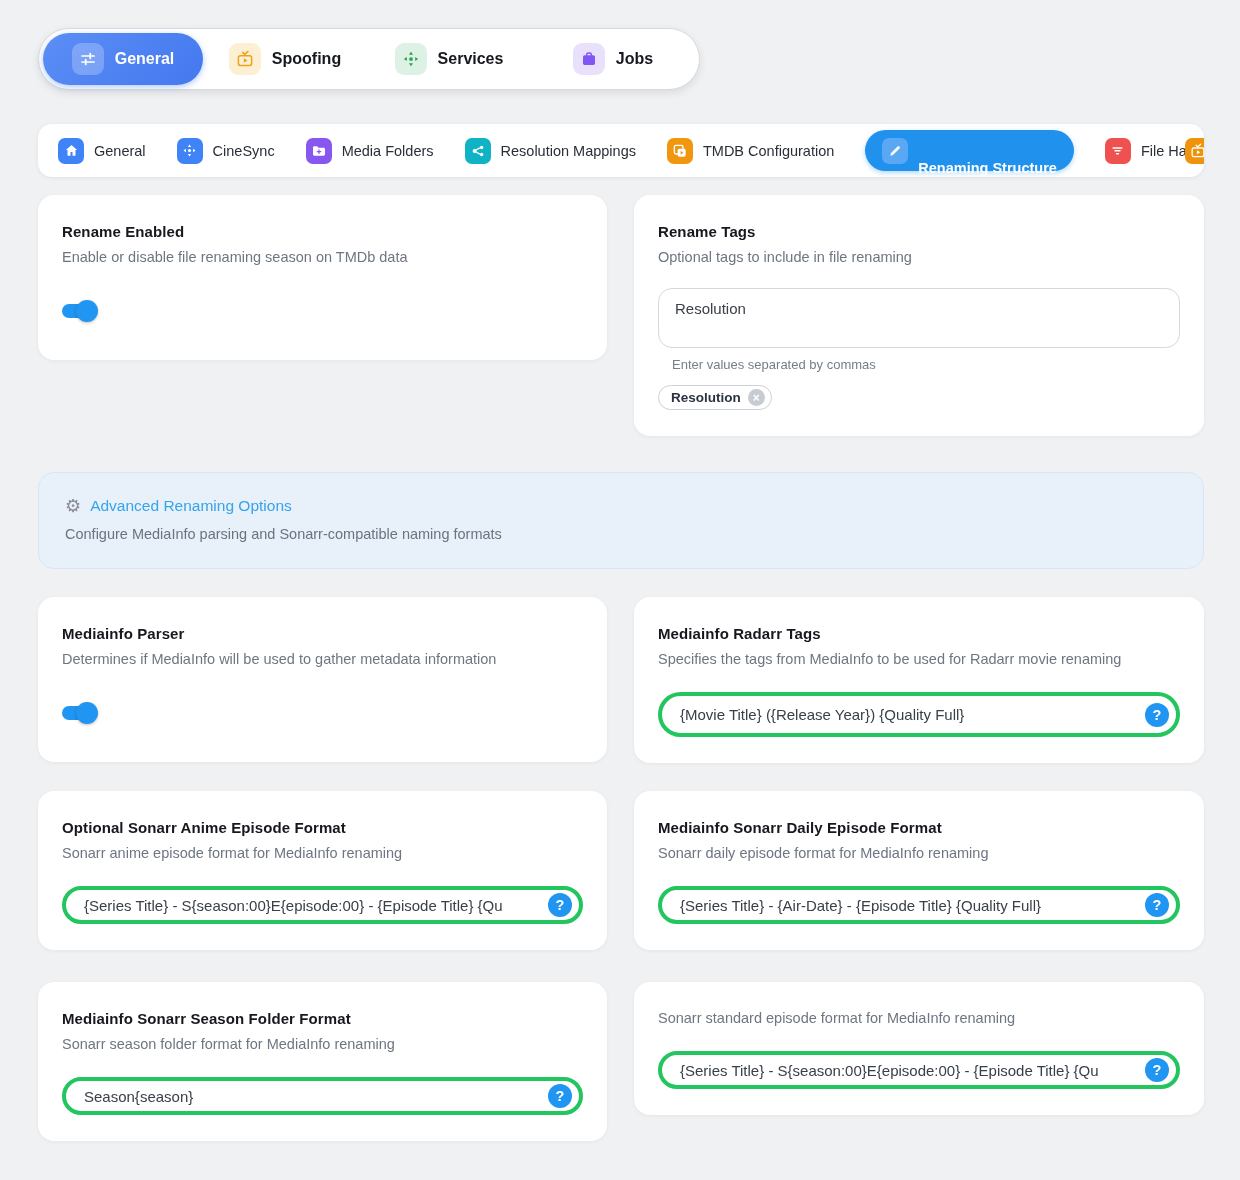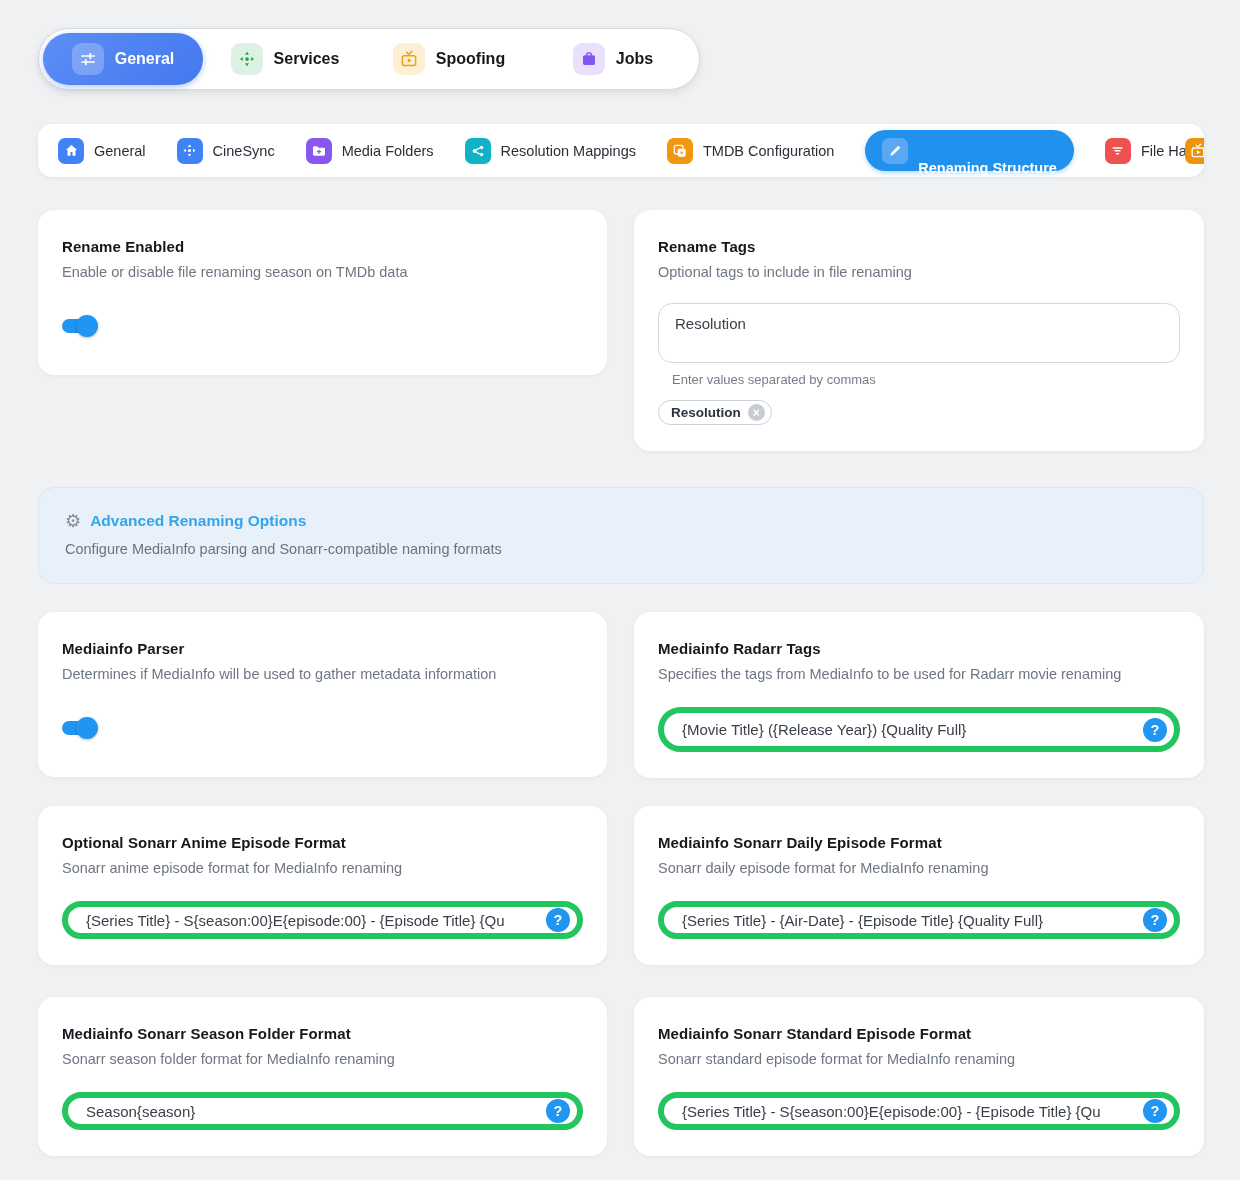--- a/index.html
+++ b/index.html
@@ -39,21 +39,21 @@
   .nb-cinesync { background:#3f83f6; }
   .nb-folder { background:#8757f0; }
   .nb-nodes { background:#10b2c5; }
   .nb-tmdb { background:#f0960f; }
   .nb-pencil { background:#5aa7f4; }
   .nb-file { background:#ef5050; }
   .nb-tv { background:#ef930c; }
   .partial-tab { position:absolute; right:-7px; top:50%; transform:translateY(-50%); }
 
   
-  .grid { margin-top:33px; display:grid; grid-template-columns:569px 570px;
+  .grid { margin-top:18px; display:grid; grid-template-columns:569px 570px;
     column-gap:27px; row-gap:28px; align-items:start; }
   .card { background:#fff; border-radius:16px; box-shadow:0 1px 4px rgba(0,0,0,.05);
     padding:28px 24px 26px 24px; }
   .card-title { font-size:15px; font-weight:700; color:#16181d; margin-bottom:9px; letter-spacing:.1px; }
   .card-desc { font-size:14.5px; color:#6e7682; }
   .h-toggle { min-height:165px; }
   .mt4 { margin-top:4px; }
 
   
   .switch { position:relative; width:38px; height:24px; margin-top:34px; cursor:pointer; }
@@ -72,25 +72,25 @@
   .chip-label { font-size:13.5px; font-weight:700; color:#2b3340; }
   .chip-x { width:17px; height:17px; border-radius:50%; background:#c7ccd3; color:#fff;
     font-size:12px; font-weight:700; display:flex; align-items:center; justify-content:center;
     cursor:pointer; line-height:1; }
 
   
   .banner { grid-column:1 / -1; margin-top:8px; width:100%; background:#e8f1fa;
     border:1px solid #d8e7f5; border-radius:16px; padding:24px 26px 26px 26px; }
   .banner-title-row { display:flex; align-items:center; gap:9px; }
   .banner-gear { font-size:18px; color:#8d8a99; line-height:1; }
-  .banner-title { font-size:15.5px; font-weight:700; color:#36a3ea; }
+  .banner-title { font-size:15.5px; font-weight:400; color:#36a3ea; }
   .banner-desc { margin-top:11px; font-size:14.5px; color:#6a7380; }
 
   
-  .pill-input { position:relative; margin-top:25px; height:38px; border:6px solid #22c55e;
+  .pill-input { position:relative; margin-top:25px; height:38px; border:4px solid #22c55e;
     border-radius:20px; display:flex; align-items:center; background:#fff; }
   .pill-input.tall { height:45px; border-radius:23px; }
   .pill-input input { flex:1; border:none; outline:none; background:transparent;
     height:100%; padding:0 44px 0 18px; font-size:15px; color:#3a4049;
     font-family:"Liberation Sans", sans-serif; text-overflow:clip; }
   .help-btn { position:absolute; right:7px; top:50%; transform:translateY(-50%);
     width:24px; height:24px; border-radius:50%; background:#2095f2; border:none;
     color:#fff; font-size:14.5px; font-weight:700; display:flex; align-items:center;
     justify-content:center; cursor:pointer; font-family:"Liberation Sans", sans-serif; }
 </style>
@@ -103,40 +103,40 @@
     <div class="top-tab active">
       <span class="top-badge badge-general">
         <svg width="18" height="18" viewBox="0 0 24 24" fill="none" stroke="#fff" stroke-width="2.3" stroke-linecap="round">
             <path d="M4 8h16M4 16h16"></path>
             <path d="M15 4.8v6.4M9 12.8v6.4"></path>
           </svg>
       </span>
       <span class="top-label">General</span>
     </div>
     <div class="top-tab">
+      <span class="top-badge badge-spoofing">
+        <svg width="18" height="18" viewBox="0 0 24 24" fill="none" stroke="#f0a11c" stroke-width="2" stroke-linecap="round" stroke-linejoin="round">
+            <rect x="3.2" y="7.5" width="17.6" height="13" rx="2.5"></rect>
+            <path d="M9 3.2l2.6 2.6L16 1.9"></path>
+            <path d="M10.4 11v6l5-3z" fill="#f0a11c" stroke="none"></path>
+          </svg>
+      </span>
+      <span class="top-label">Spoofing</span>
+    </div>
+    <div class="top-tab">
       <span class="top-badge badge-services">
         <svg width="18" height="18" viewBox="0 0 24 24" fill="#27a44c">
             <path d="M12 2.4l2.7 4h-5.4z"></path>
             <path d="M12 21.6l-2.7-4h5.4z"></path>
             <path d="M2.4 12l4-2.7v5.4z"></path>
             <path d="M21.6 12l-4 2.7v-5.4z"></path>
             <circle cx="12" cy="12" r="2.5"></circle>
           </svg>
       </span>
       <span class="top-label">Services</span>
-    </div>
-    <div class="top-tab">
-      <span class="top-badge badge-spoofing">
-        <svg width="18" height="18" viewBox="0 0 24 24" fill="none" stroke="#f0a11c" stroke-width="2" stroke-linecap="round" stroke-linejoin="round">
-            <rect x="3.2" y="7.5" width="17.6" height="13" rx="2.5"></rect>
-            <path d="M9 3.2l2.6 2.6L16 1.9"></path>
-            <path d="M10.4 11v6l5-3z" fill="#f0a11c" stroke="none"></path>
-          </svg>
-      </span>
-      <span class="top-label">Spoofing</span>
     </div>
     <div class="top-tab">
       <span class="top-badge badge-jobs">
         <svg width="18" height="18" viewBox="0 0 24 24">
             <path d="M9 7.5V5.8C9 4.7 9.9 4 11 4h2c1.1 0 2 .7 2 1.8v1.7" fill="none" stroke="#8057f2" stroke-width="2"></path>
             <rect x="4" y="7" width="16" height="13" rx="2.2" fill="#8057f2"></rect>
           </svg>
       </span>
       <span class="top-label">Jobs</span>
     </div>
@@ -289,21 +289,20 @@
     <div class="card mt4">
       <div class="card-title">Mediainfo Sonarr Season Folder Format</div>
       <div class="card-desc">Sonarr season folder format for MediaInfo renaming</div>
       <div class="pill-input">
         <input type="text" spellcheck="false" value="Season{season}" style="">
         <button class="help-btn">?</button>
       </div>
     </div>
 
     <div class="card mt4">
-      <div class="card-title">Mediainfo Sonarr Standard Episode Format</div>
       <div class="card-desc">Sonarr standard episode format for MediaInfo renaming</div>
       <div class="pill-input">
         <input type="text" spellcheck="false" value="{Series Title} - S{season:00}E{episode:00} - {Episode Title} {Qu" style="">
         <button class="help-btn">?</button>
       </div>
     </div>
 
   </div>
 </div>
 

